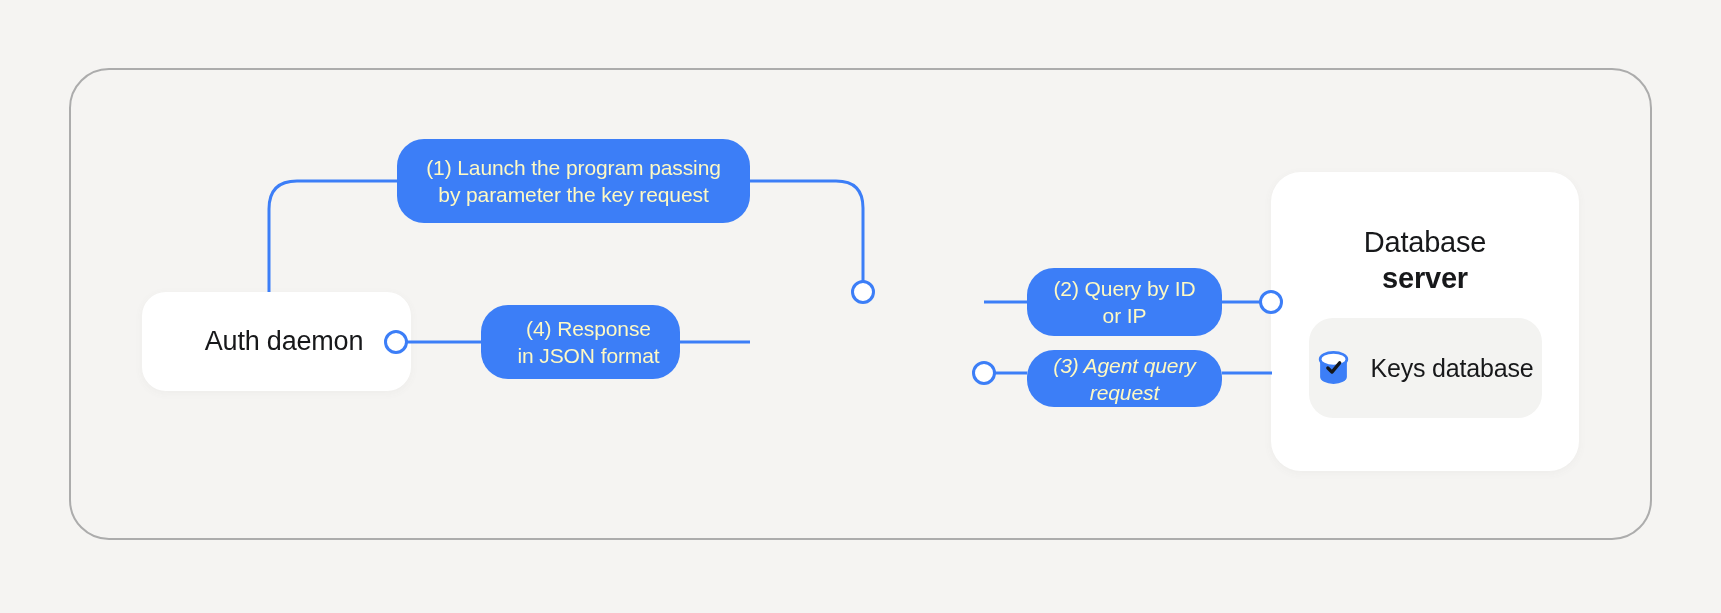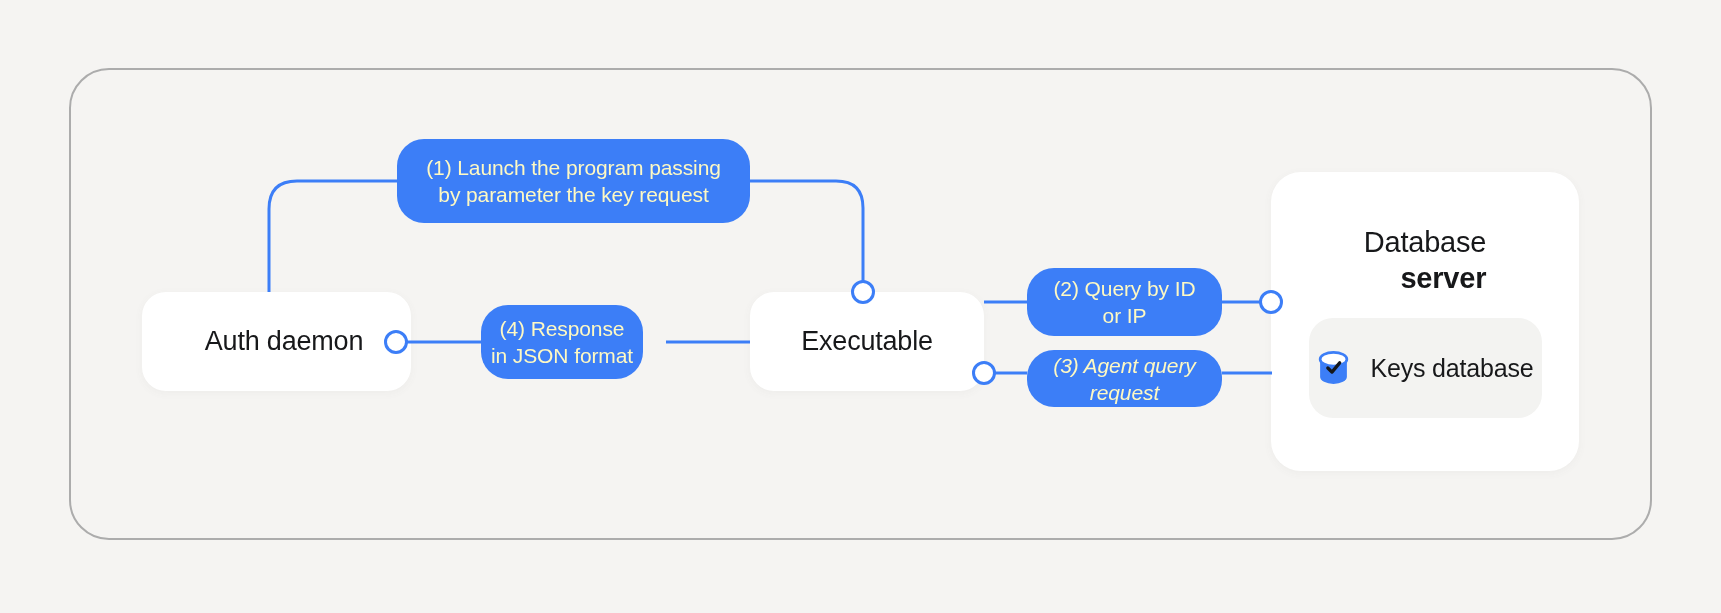--- a/index.html
+++ b/index.html
@@ -53,21 +53,21 @@
   .node-exec      { left: 750px;  top: 292px; width: 234px; height: 99px; }
   .node-db {
     left: 1271px; top: 172px; width: 308px; height: 299px;
     border-radius: 30px;
     flex-direction: column;
     justify-content: flex-start;
     padding-top: 52px;
     box-sizing: border-box;
   }
   .db-title {
-    text-align: right;
+    text-align: center;
     font-size: 29px;
     line-height: 36px;
     font-weight: 500;
     color: #17181a;
   }
   .db-title .bold { font-weight: 700; display: block; }
   .db-inner {
     margin-top: 22px;
     width: 233px;
     height: 100px;
@@ -96,21 +96,21 @@
     text-align: center;
     font-size: 21px;
     line-height: 27px;
     font-weight: 500;
     letter-spacing: -0.1px;
     z-index: 4;
   }
   .pill-1 { left: 397px;  top: 139px; width: 353px; height: 84px; }
   .pill-2 { left: 1027px; top: 268px; width: 195px; height: 68px; }
   .pill-3 { left: 1027px; top: 350px; width: 195px; height: 57px; font-style: italic; }
-  .pill-4 { left: 481px;  top: 305px; width: 162px; height: 74px; }
+  .pill-4 { left: 481px;  top: 305px; width: 183px; height: 74px; padding-left: 16px; }
   .conn-path {
     fill: none;
     stroke: #3c7ef7;
     stroke-width: 3;
   }
   .conn-dot {
     fill: #ffffff;
     stroke: #3c7ef7;
     stroke-width: 3;
   }
@@ -119,23 +119,20 @@
 <body>
 
 <div class="canvas">
 
   <div class="frame"></div>
 
   <div class="node node-auth">
     <span>Auth daemon</span>
   </div>
 
-  <div class="node node-exec">
-    <span>Executable</span>
-  </div>
 
   <div class="node node-db">
     <div class="db-title">
       <span>Database</span>
       <span class="bold">server</span>
     </div>
     <div class="db-inner">
       <svg width="33" height="35" viewBox="0 0 32 34">
         <path d="M3 8 L3 25 A13 7 0 0 0 29 25 L29 8 Z" fill="#3c7ef7"></path>
         <ellipse cx="16" cy="8" rx="13" ry="6.6" fill="#ffffff" stroke="#3c7ef7" stroke-width="2.6"></ellipse>

